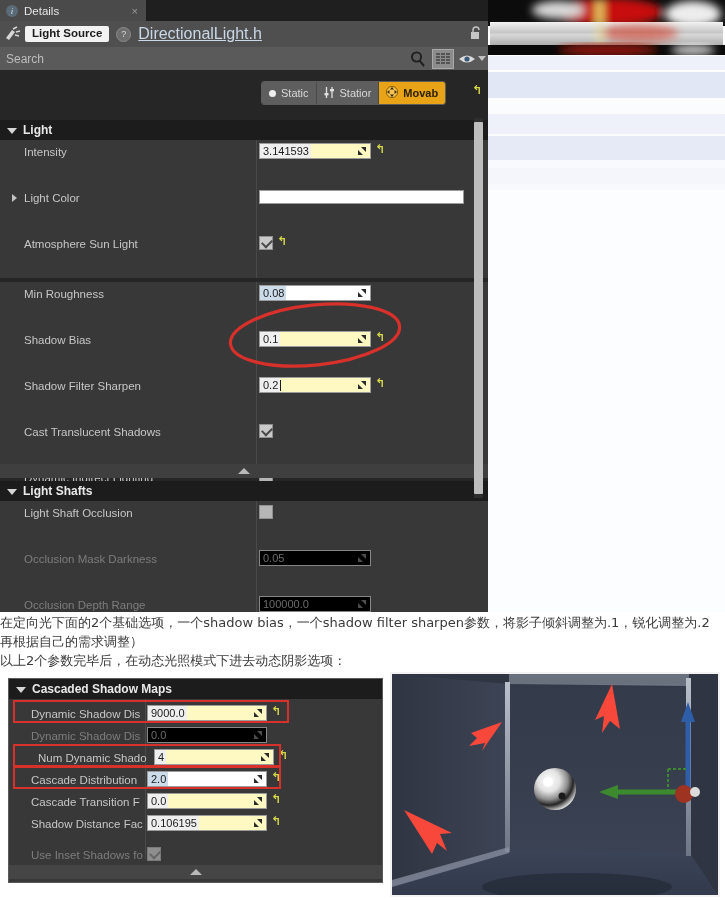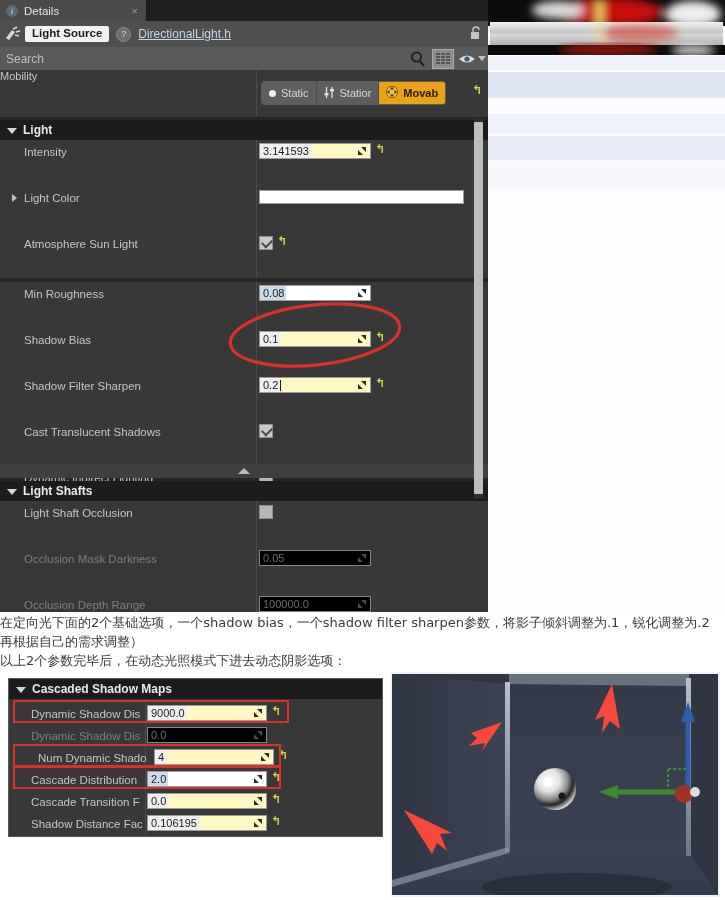--- a/index.html
+++ b/index.html
@@ -23,21 +23,21 @@
     display:flex;align-items:center;justify-content:center;color:#cfe2ef;font-size:9px;
     font-family:"Liberation Serif",serif;font-style:italic;}
 
   .breadcrumb{position:absolute;left:0;top:21px;width:488px;height:26px;background:#4f4f4f;
     display:flex;align-items:center;padding-left:4px;box-sizing:border-box;}
   .bc-icon{width:18px;height:16px;position:relative;margin-right:3px;}
   .pill{background:#f2f2f2;color:#1c1c1c;font-size:11.5px;font-weight:bold;
     padding:2px 7px 3px 7px;border-radius:2px;line-height:1;}
   .q-circle{width:13px;height:13px;border-radius:50%;background:#6e6e6e;border:1px solid #8a8a8a;
     display:flex;align-items:center;justify-content:center;color:#d8d8d8;font-size:9px;margin:0 7px;}
-  .bc-link{color:#c9d7e6;font-size:12px;text-decoration:underline;text-decoration-style:solid;}
+  .bc-link{color:#c9d7e6;font-size:16px;text-decoration:underline;text-decoration-style:solid;}
   .lock-icon{position:absolute;right:6px;top:5px;width:12px;height:14px;}
 
   .searchbar{position:absolute;left:0;top:47px;width:488px;height:23px;background:#5a5a5a;}
   .search-input{position:absolute;left:0;top:0;width:428px;height:23px;background:#5a5a5a;
     border:none;color:#bef264;font-size:12px;padding-left:6px;box-sizing:border-box;
     font-family:"Liberation Sans",sans-serif;}
   .search-input::placeholder{color:#bdbdbd;}
   .search-mag{position:absolute;left:409px;top:3px;width:18px;height:18px;}
   .grid-btn{position:absolute;left:432px;top:2px;width:22px;height:20px;background:#8c8c8c;
     border:1px solid #a8a8a8;box-sizing:border-box;display:flex;align-items:center;justify-content:center;}
@@ -101,21 +101,21 @@
 
   
   #topright{left:488px;top:0;width:237px;height:612px;background:#fdfdfd;overflow:hidden;}
 
   
   #caption{left:0;top:612px;width:725px;height:60px;background:#ffffff;}
   .cap-line{position:absolute;left:0;color:#3a3a3a;font-size:13px;white-space:nowrap;
     font-family:"DejaVu Sans",sans-serif;}
 
   
-  #csm{left:8px;top:678px;width:375px;height:159px;background:#383838;border:1px solid #5a5a5a;box-sizing:border-box;overflow:hidden;}
+  #csm{left:8px;top:678px;width:375px;height:205px;background:#383838;border:1px solid #5a5a5a;box-sizing:border-box;overflow:hidden;}
   #csm .section-hd{width:373px;}
   #csm .row .lbl{left:22px;}
   #csm .field{left:138px;width:120px;}
   #csm .divline2{position:absolute;left:136px;top:20px;width:1px;height:160px;background:#4a4a4a;}
   #csm .chk{left:138px;}
   .red-box{position:absolute;border:2px solid #d8302a;box-sizing:border-box;}
   #csm .collapse-bar{width:373px;background:#454545;}
 
   
   #viewport{left:390px;top:672px;width:330px;height:225px;background:#353c4c;overflow:hidden;
@@ -181,24 +181,20 @@
     </span>
     <span class="eye-btn">
       <svg width="18" height="12" viewBox="0 0 18 12">
         <path d="M1 6 Q9 -1 17 6 Q9 13 1 6 Z" fill="#dcdcdc"></path>
         <circle cx="9" cy="6" r="2.6" fill="#3a5a78"></circle>
       </svg>
     </span>
     <span class="caret-dn"></span>
   </div>
 
-  <div class="mobility-row">
-    <div class="divline"></div>
-    <span class="lbl">Mobility</span>
-  </div>
   <div class="mob-group">
     <div class="mob-btn">
       <span class="mob-dot"></span>
       <span>Static</span>
     </div>
     <div class="mob-btn">
       <span>
         <svg width="11" height="11" viewBox="0 0 11 11">
           <line x1="2.5" y1="0" x2="2.5" y2="11" stroke="#e0e0e0" stroke-width="1.3"></line>
           <line x1="8" y1="0" x2="8" y2="11" stroke="#e0e0e0" stroke-width="1.3"></line>

